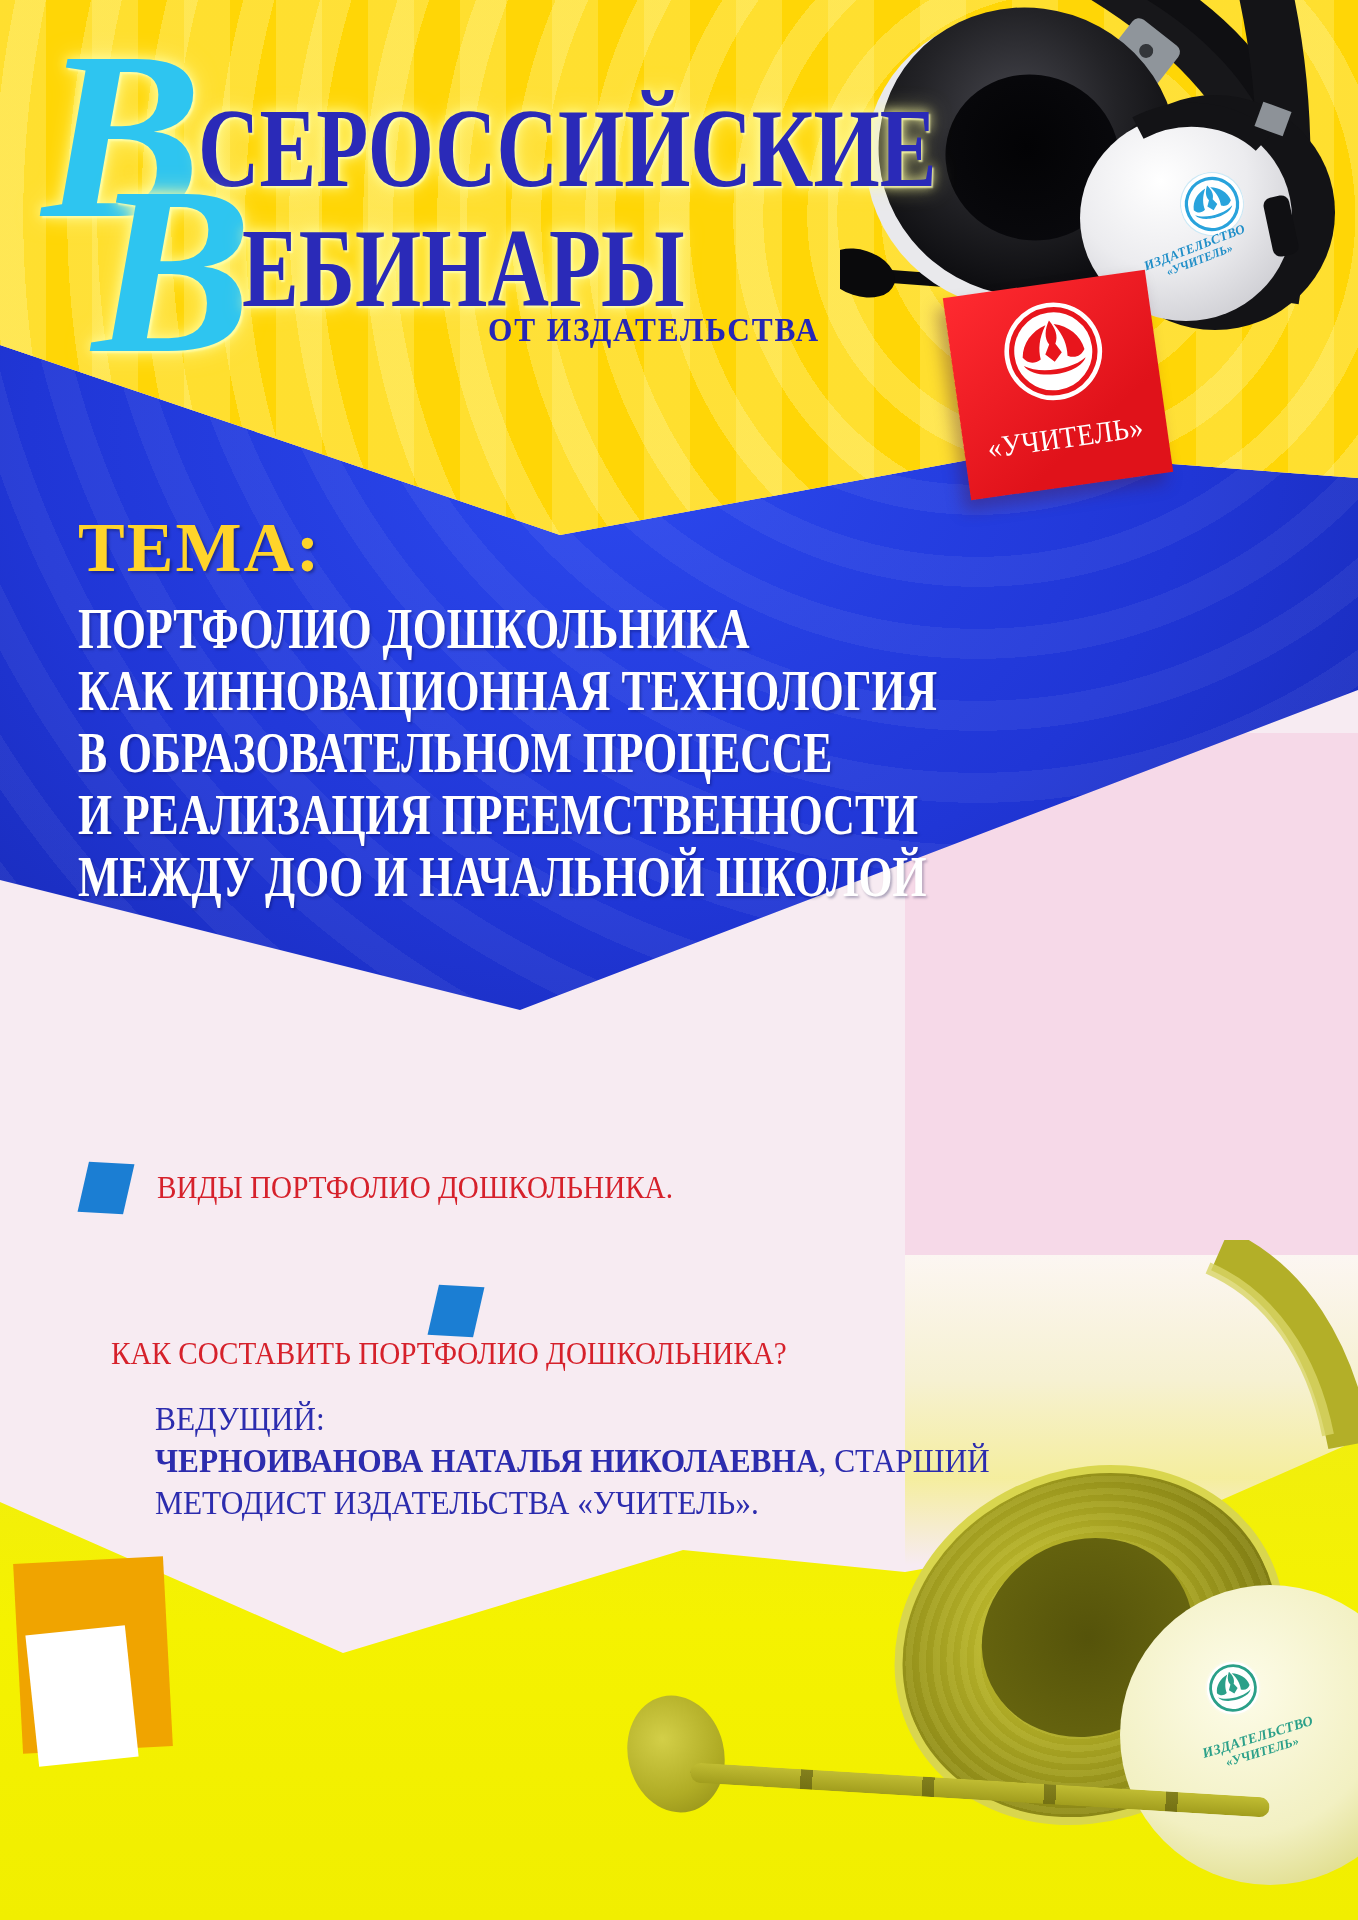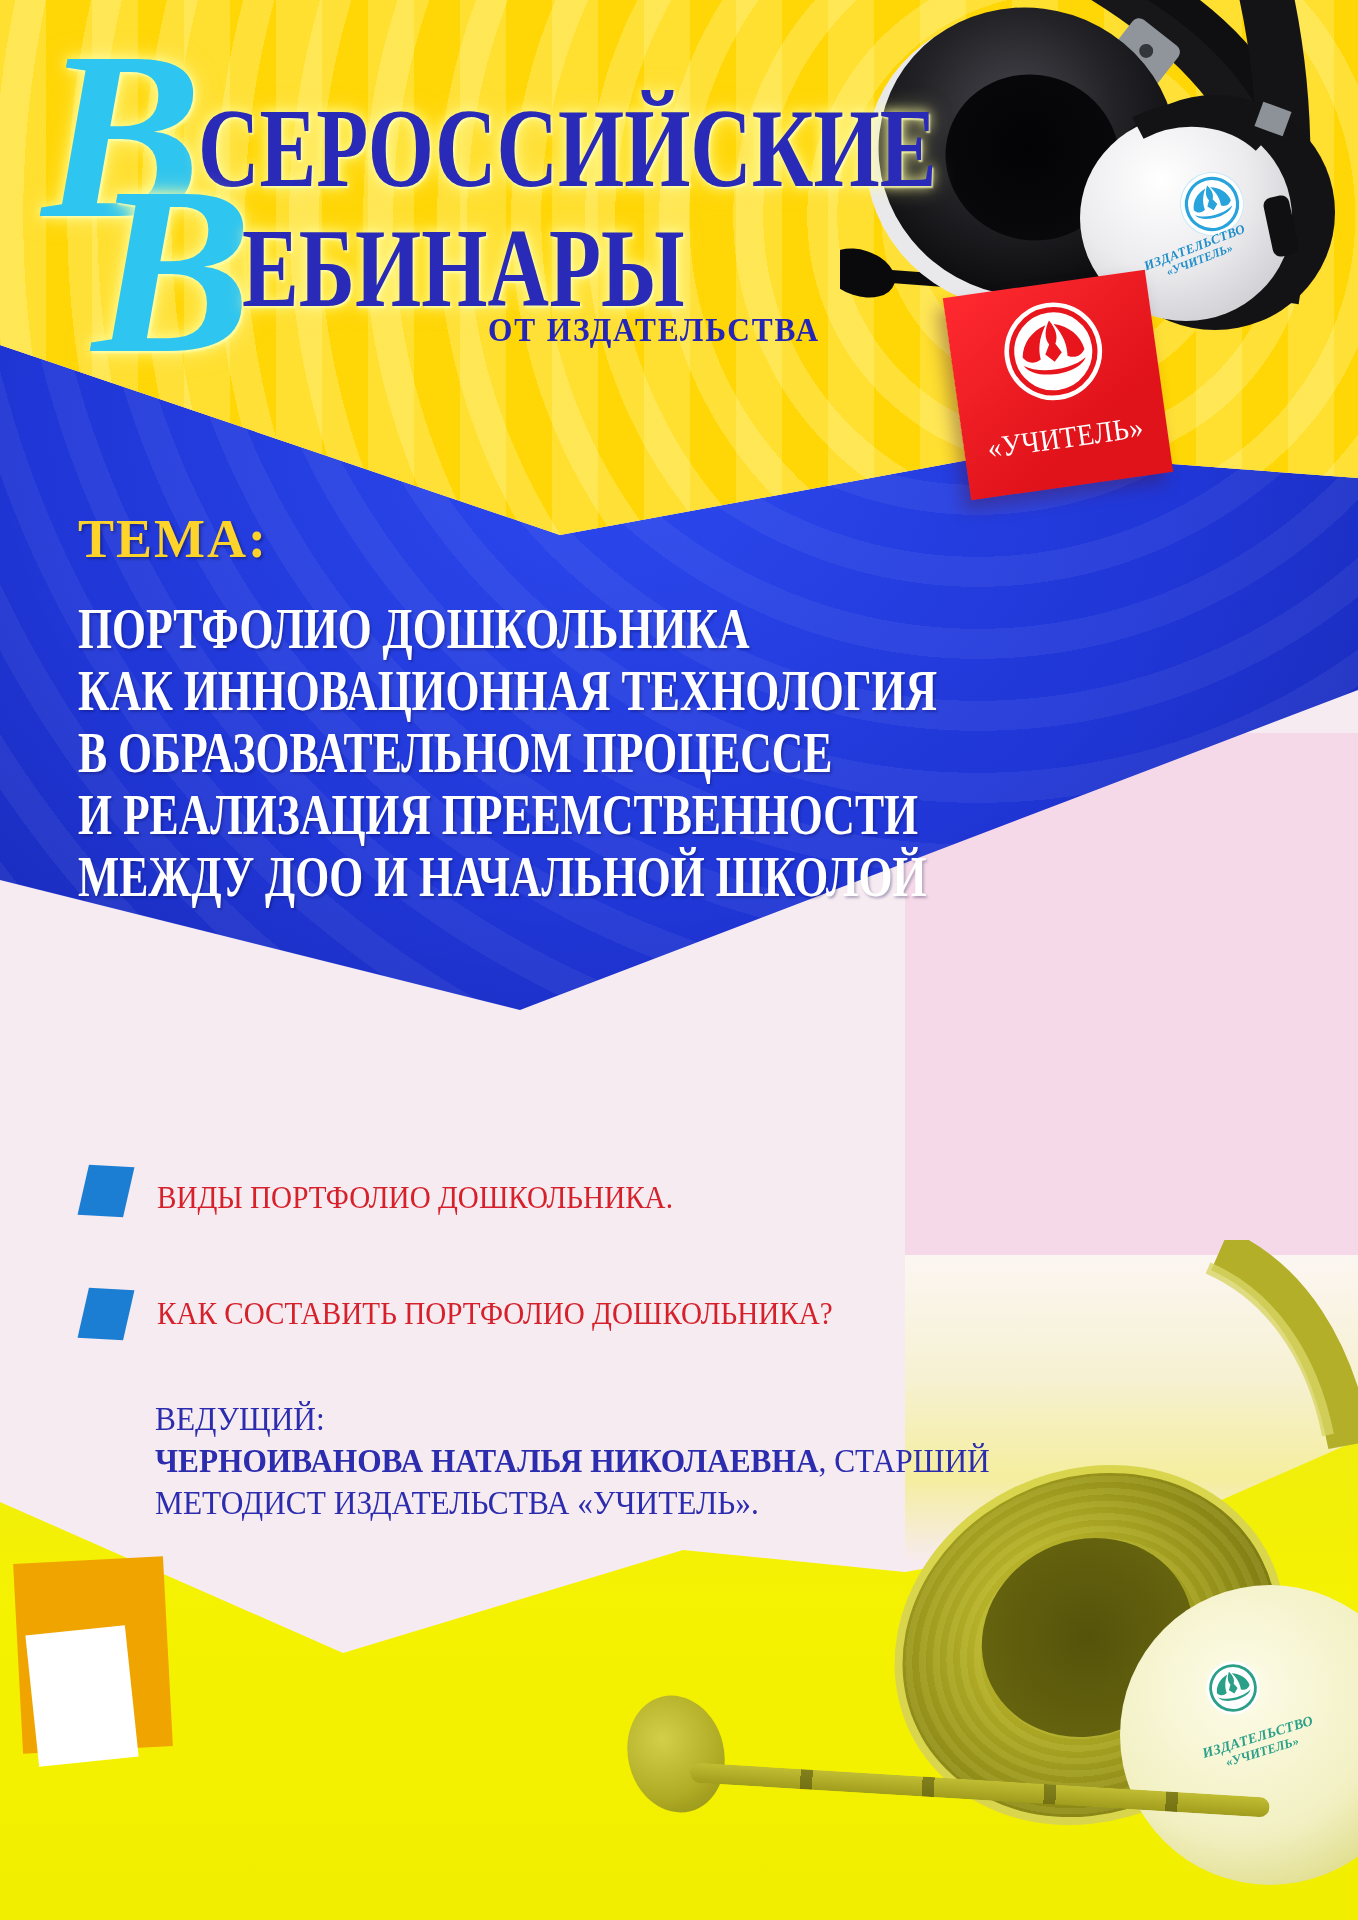--- a/index.html
+++ b/index.html
@@ -76,29 +76,29 @@
   
   .glow{text-shadow:0 0 12px rgba(255,255,160,.95),0 0 24px rgba(255,255,160,.7),2px 2px 2px rgba(255,255,190,.8);}
   .v-init{font-style:italic;font-weight:bold;color:#2ec5f0;font-size:240px;line-height:1;}
   .t-rest{font-weight:bold;color:#2a2ab8;font-size:112px;line-height:1;transform:scaleX(.76);transform-origin:left top;white-space:nowrap;}
   .v1{left:42px;top:15px;}
   .r1{left:198px;top:92px;}
   .v2{left:92px;top:150px;}
   .r2{left:242px;top:212px;}
   .subtitle{left:488px;top:312px;font-size:33px;letter-spacing:2px;color:#2626b6;font-weight:bold;
       transform:scaleX(.95);transform-origin:left top;white-space:nowrap;}
-  .topic-label{left:78px;top:508px;font-size:54px;font-weight:bold;color:#ffd42a;letter-spacing:2px;
+  .topic-label{left:78px;top:508px;font-size:70px;font-weight:bold;color:#ffd42a;letter-spacing:2px;
       text-shadow:2px 2px 3px rgba(0,0,40,.35);}
   .topic-lines{left:78px;top:598px;font-size:56px;font-weight:bold;color:#ffffff;line-height:62px;
       transform:scaleX(.78);transform-origin:left top;white-space:nowrap;text-shadow:2px 2px 3px rgba(0,0,60,.3);}
   .agenda-item{left:83px;height:56px;display:flex;align-items:center;}
   .agenda-item .marker{width:46px;height:50px;background:#1b7ed3;transform:skewX(-10deg) rotate(3deg);flex:none;}
   .agenda-item .a-text{margin-left:28px;color:#d6212b;font-size:31px;white-space:nowrap;
       transform:scaleX(.94);transform-origin:left center;}
-  .a1{top:1048px;} .a2{top:1160px;align-items:flex-end;} .a3{top:1286px;}
+  .a1{top:1048px;} .a2{top:1160px;} .a3{top:1286px;flex-direction:column;}
   .presenter{left:155px;top:1398px;color:#2c2cae;font-size:33px;line-height:42px;
       transform:scaleX(.95);transform-origin:left top;white-space:nowrap;}
   .presenter .bold{font-weight:bold;}
   svg.icon{display:block;width:100%;height:100%;}
 </style>
 </head>
 <body>
 
 <svg width="0" height="0" style="position:absolute">
   <defs>

